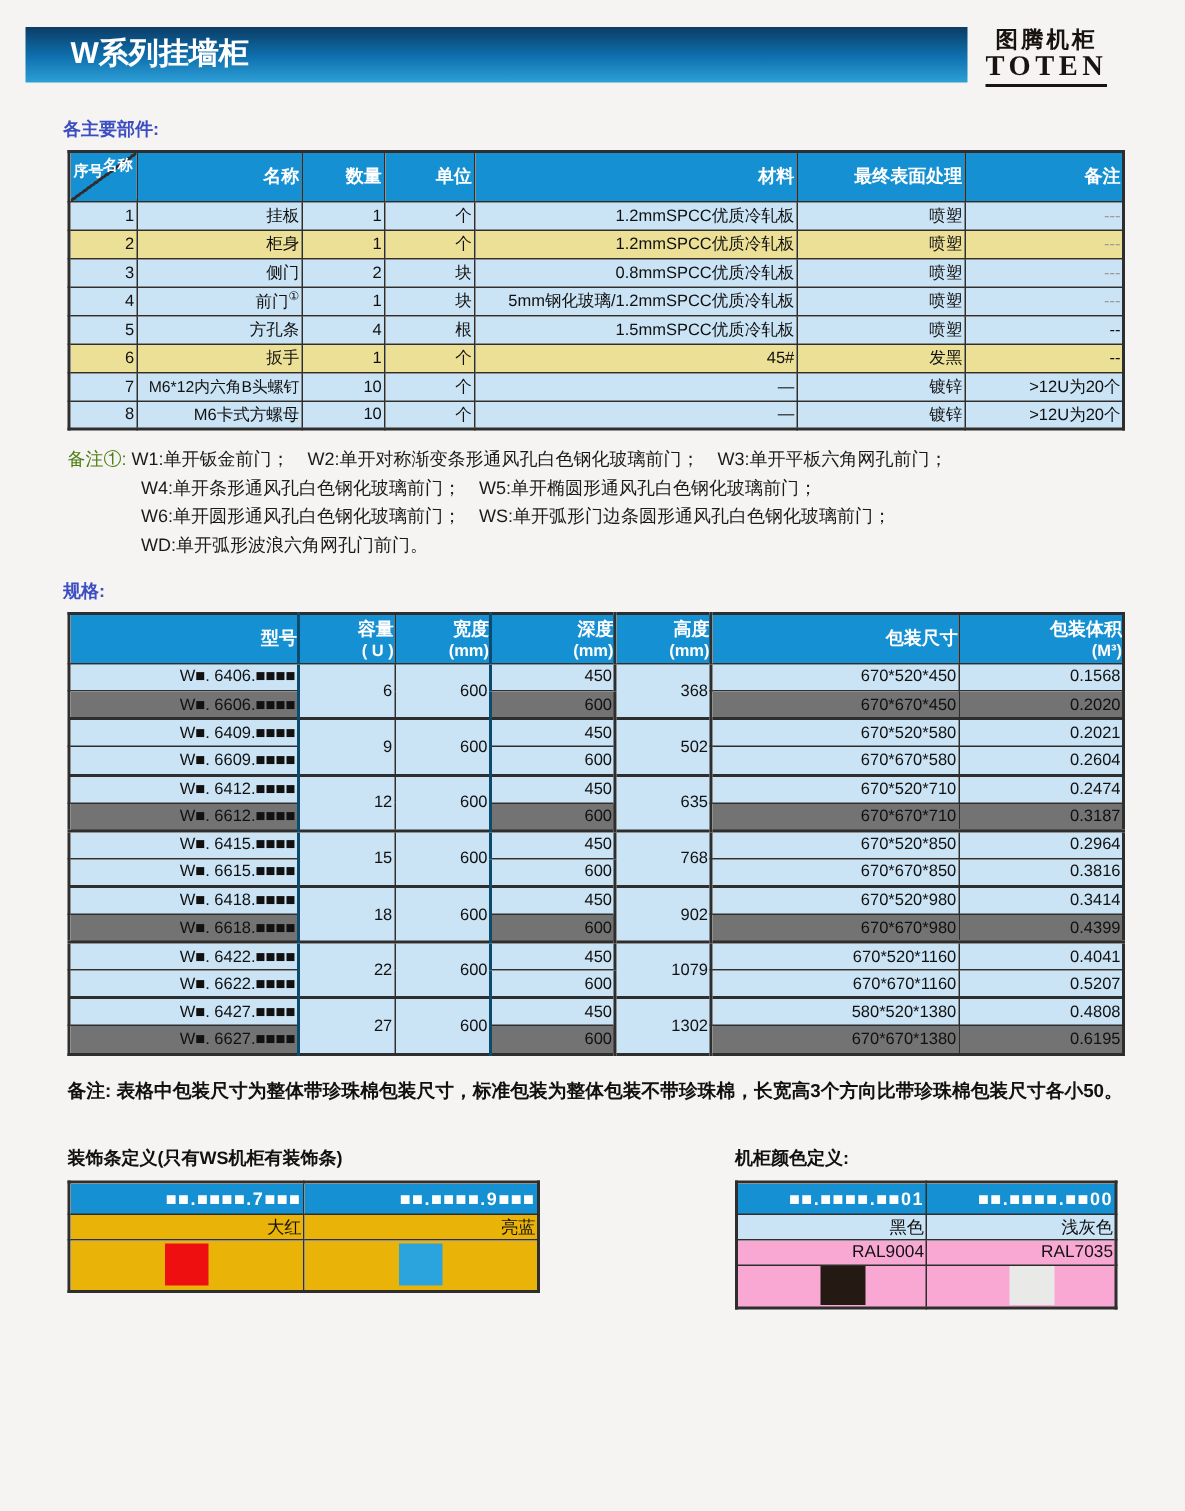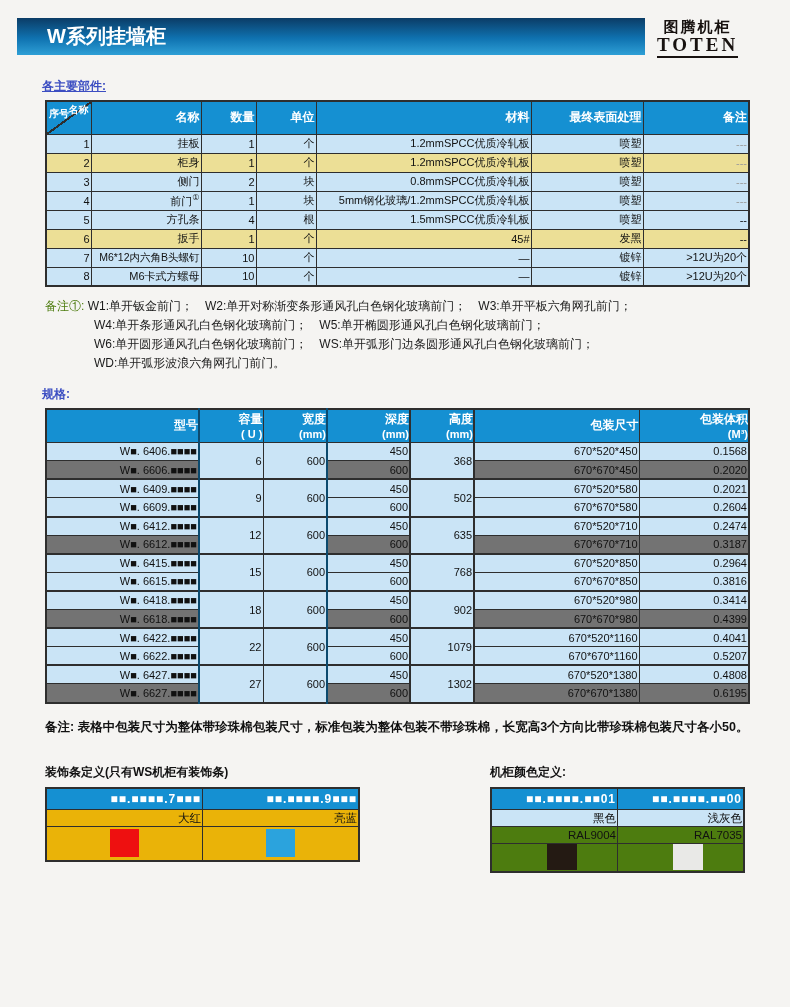--- a/index.html
+++ b/index.html
@@ -19,21 +19,21 @@
     background:linear-gradient(180deg,#0b3c66 0%,#0f72b0 55%,#2e9fd6 100%);
     color:#fff; font-size:20px; font-weight:bold;
     line-height:37px; padding-left:30px;
   }
   .logo { margin-left:12px; text-align:center; color:#181210; }
   .logo-cn { font-size:15px; font-weight:bold; letter-spacing:2px; line-height:1.15; }
   .logo-en { font-family:"Liberation Serif", serif; font-size:19px; font-weight:bold;
              letter-spacing:3px; line-height:1.05; border-bottom:2.5px solid #181210; padding-bottom:1px; }
   
   .section-label { color:#3c4ec2; font-size:12px; font-weight:bold; margin:0 0 5px 42px; }
-  .lbl-parts { margin-top:20px;text-decoration:underline; }
+  .lbl-parts { margin-top:20px; }
   .lbl-specs { margin-top:13px; }
   
   table { border-collapse:collapse; table-layout:fixed; margin-left:45px; text-align:right; }
   th, td { border:1px solid #2e2e2e; overflow:hidden; white-space:nowrap; padding:0 1px; }
   .parts-table, .specs-table { width:703px; border:2px solid #2e2e2e; }
   thead th { background:#1590d2; color:#fff; font-weight:bold; font-size:12px; }
   
   .parts-table { font-size:11px; }
   .parts-table thead th { height:33px; }
   .parts-table tbody td { height:19px; background:#cae4f6; }
@@ -67,21 +67,21 @@
   
   .bottom-row { display:flex; justify-content:space-between; padding:28px 45px 0 45px; align-items:flex-start; }
   .sub-title { font-size:12px; font-weight:bold; margin-bottom:6px; }
   .mini-table { margin-left:0; border:2px solid #2e2e2e; font-size:11.5px; }
   .strip-table { width:315px; }
   .color-table { width:255px; }
   .mini-table th { background:#1590d2; color:#fff; height:22px; font-size:12px; font-weight:bold; letter-spacing:1px; }
   .mini-table td { height:17px; }
   .strip-table td { background:#eab308; }
   .color-table td.name-row { background:#cae4f6; }
-  .color-table td.white-row { background:#4d7c0f;padding-left:16px; }
+  .color-table td.white-row { background:#f9a8d4;padding-left:16px; }
   .swatch-cell { height:34px !important; }
   .color-table .swatch-cell { height:28px !important; }
   .swatch { width:29px; height:28px; margin:0 auto; }
   .color-table .swatch { width:30px; height:26px; }
 </style>
 </head>
 <body>
 
 <div class="header-row">
   <div class="title-bar">W系列挂墙柜</div>
@@ -339,21 +339,21 @@
       <td>670*670*1160</td>
       <td>0.5207</td>
     </tr>
 
     <tr class="gsep">
       <td>W■. 6427.■■■■</td>
       <td class="thickl" rowspan="2">27</td>
       <td rowspan="2">600</td>
       <td class="thickl thickr">450</td>
       <td class="thickr" rowspan="2">1302</td>
-      <td>670*520*1380</td>
+      <td>580*520*1380</td>
       <td>0.4808</td>
     </tr>
     <tr class="yellow">
       <td>W■. 6627.■■■■</td>
       <td class="thickl thickr">600</td>
       <td>670*670*1380</td>
       <td>0.6195</td>
     </tr>
   </tbody>
 </table>

